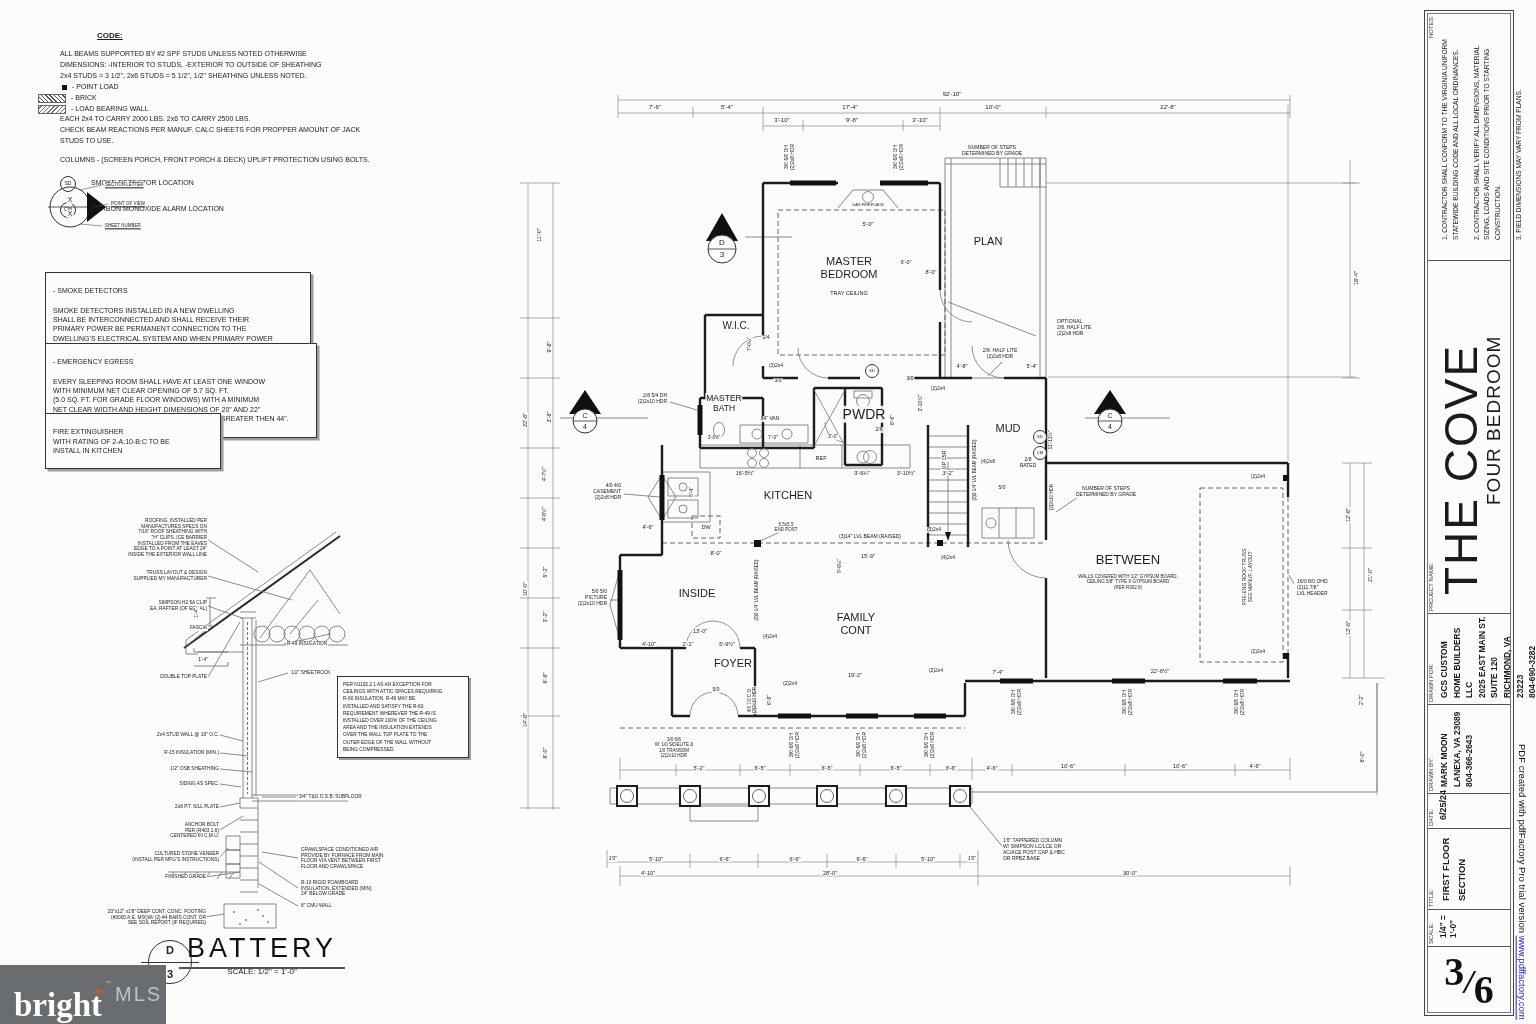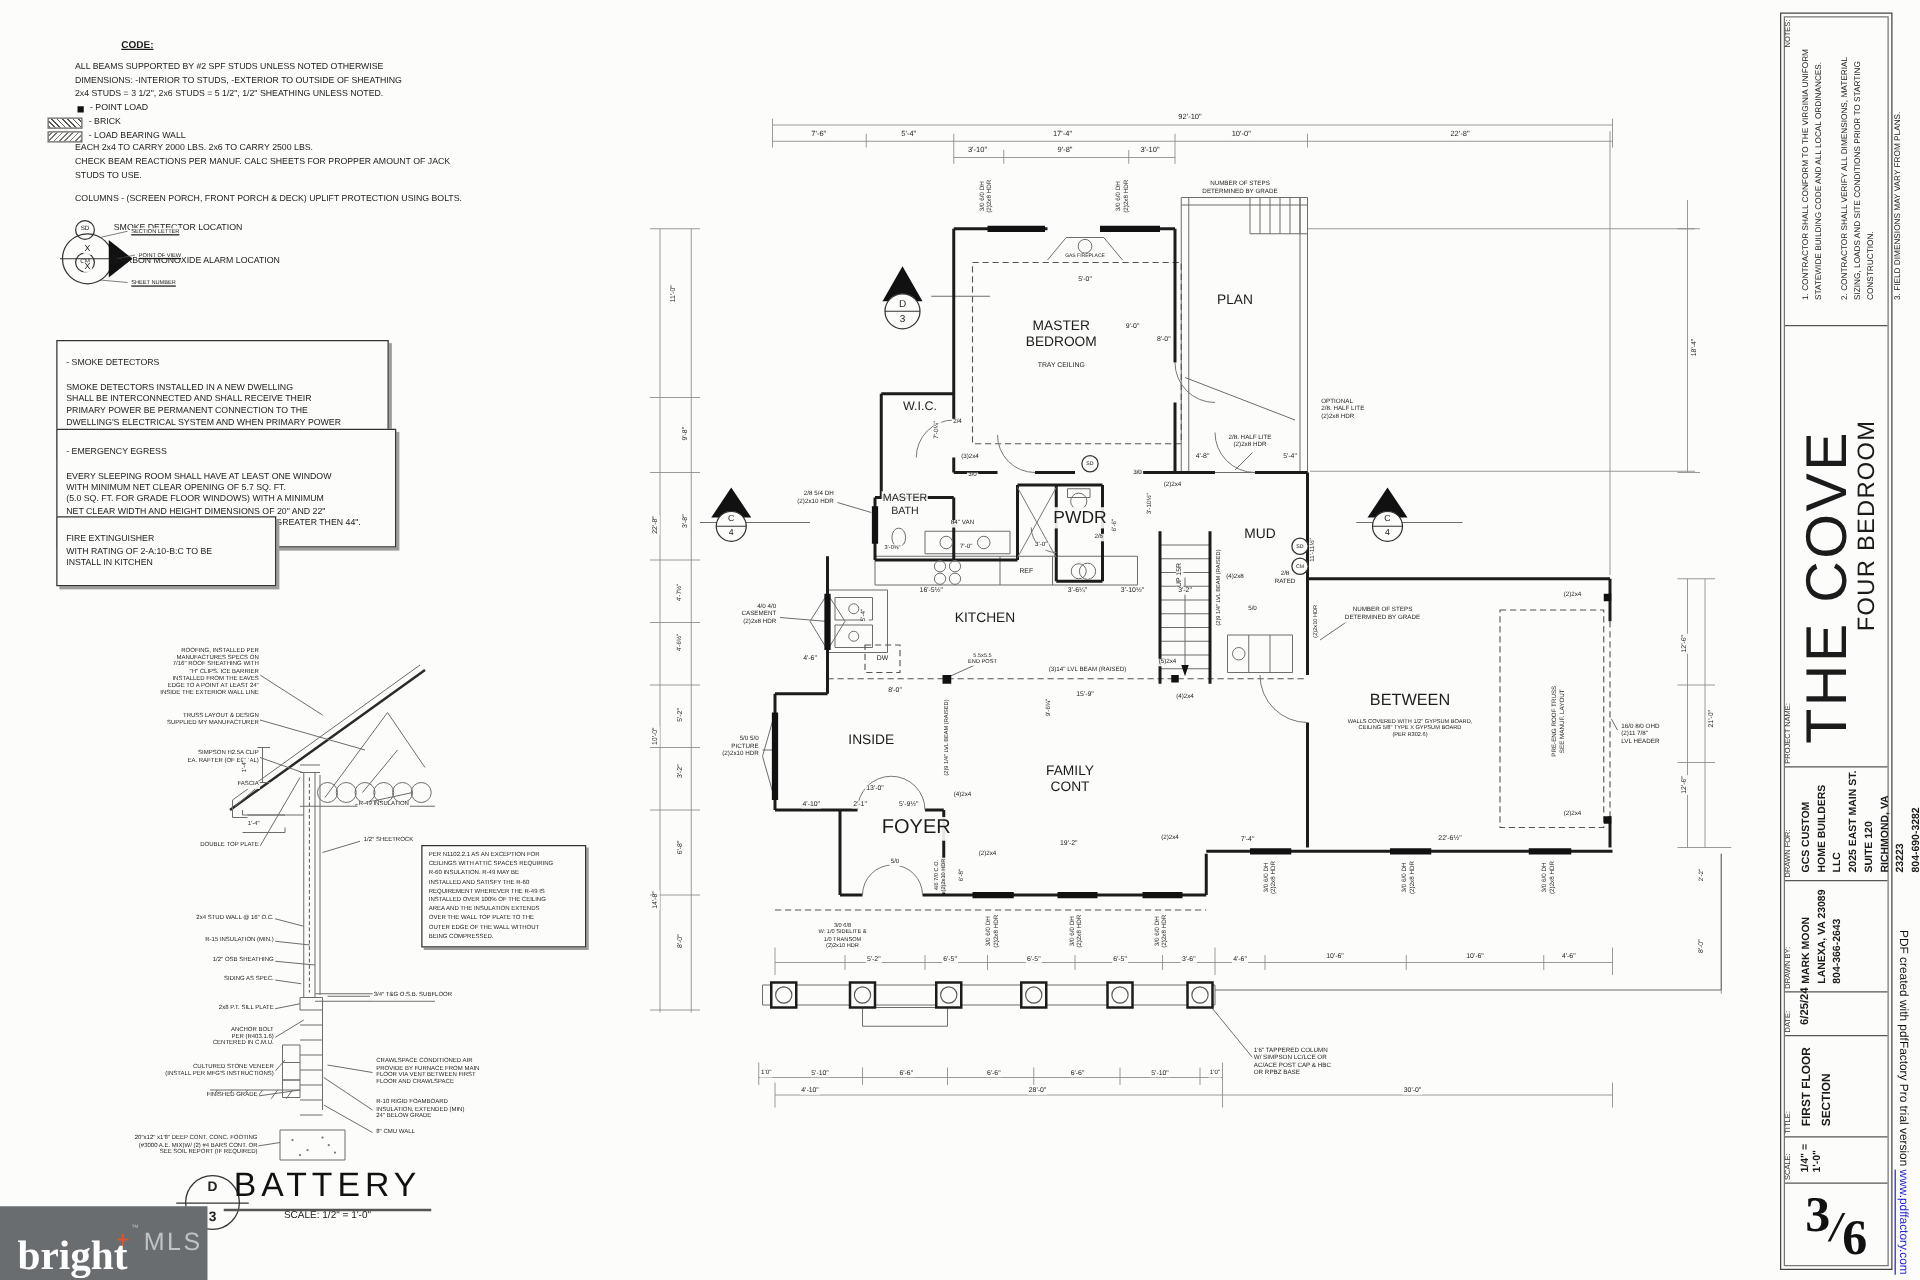--- a/index.html
+++ b/index.html
@@ -467,21 +467,21 @@
 (2)2x10 HDR</div>
       <div class="ann" style="left: 840px; top: 566px; font-size: 5px; transform: translate(-50%, -50%) rotate(-90deg);">9'-6¼"</div>
       <div class="ann" style="left: 757px; top: 590px; font-size: 4.5px; transform: translate(-50%, -50%) rotate(-90deg);">(2)9 1/4" LVL BEAM (RAISED)</div>
       <div class="ann" style="left: 856px; top: 624px; font-size: 11px;">FAMILY
 CONT</div>
       <div class="ann" style="left: 700px; top: 631px; font-size: 5.5px;">13'-0"</div>
       <div class="ann" style="left: 649px; top: 644px; font-size: 5.5px;">4'-10"</div>
       <div class="ann" style="left: 688px; top: 644px; font-size: 5.5px;">2'-1"</div>
       <div class="ann" style="left: 727px; top: 644px; font-size: 5.5px;">5'-9½"</div>
       <div class="ann" style="left: 770px; top: 637px; font-size: 5px;">(4)2x4</div>
-      <div class="ann" style="left: 733px; top: 663px; font-size: 16px;">FOYER</div>
+      <div class="ann" style="left: 733px; top: 663px; font-size: 11px;">FOYER</div>
       <div class="ann" style="left: 716px; top: 690px; font-size: 5px;">5/0</div>
       <div class="ann" style="left: 752px; top: 700px; font-size: 4.5px; transform: translate(-50%, -50%) rotate(-90deg);">4/6 7/0 C.O.
 (2)2x10 HDR</div>
       <div class="ann" style="left: 770px; top: 700px; font-size: 5px; transform: translate(-50%, -50%) rotate(-90deg);">6'-8"</div>
       <div class="ann" style="left: 790px; top: 684px; font-size: 5px;">(2)2x4</div>
       <div class="ann" style="left: 855px; top: 675px; font-size: 5.5px;">19'-2"</div>
       <div class="ann" style="left: 936px; top: 671px; font-size: 5px;">(2)2x4</div>
       <div class="ann" style="left: 998px; top: 672px; font-size: 5.5px;">7'-4"</div>
       <div class="ann" style="left: 1128px; top: 560px; font-size: 13px;">BETWEEN</div>
       <div class="ann" style="left: 1128px; top: 582px; font-size: 4.5px;">WALLS COVERED WITH 1/2" GYPSUM BOARD,

